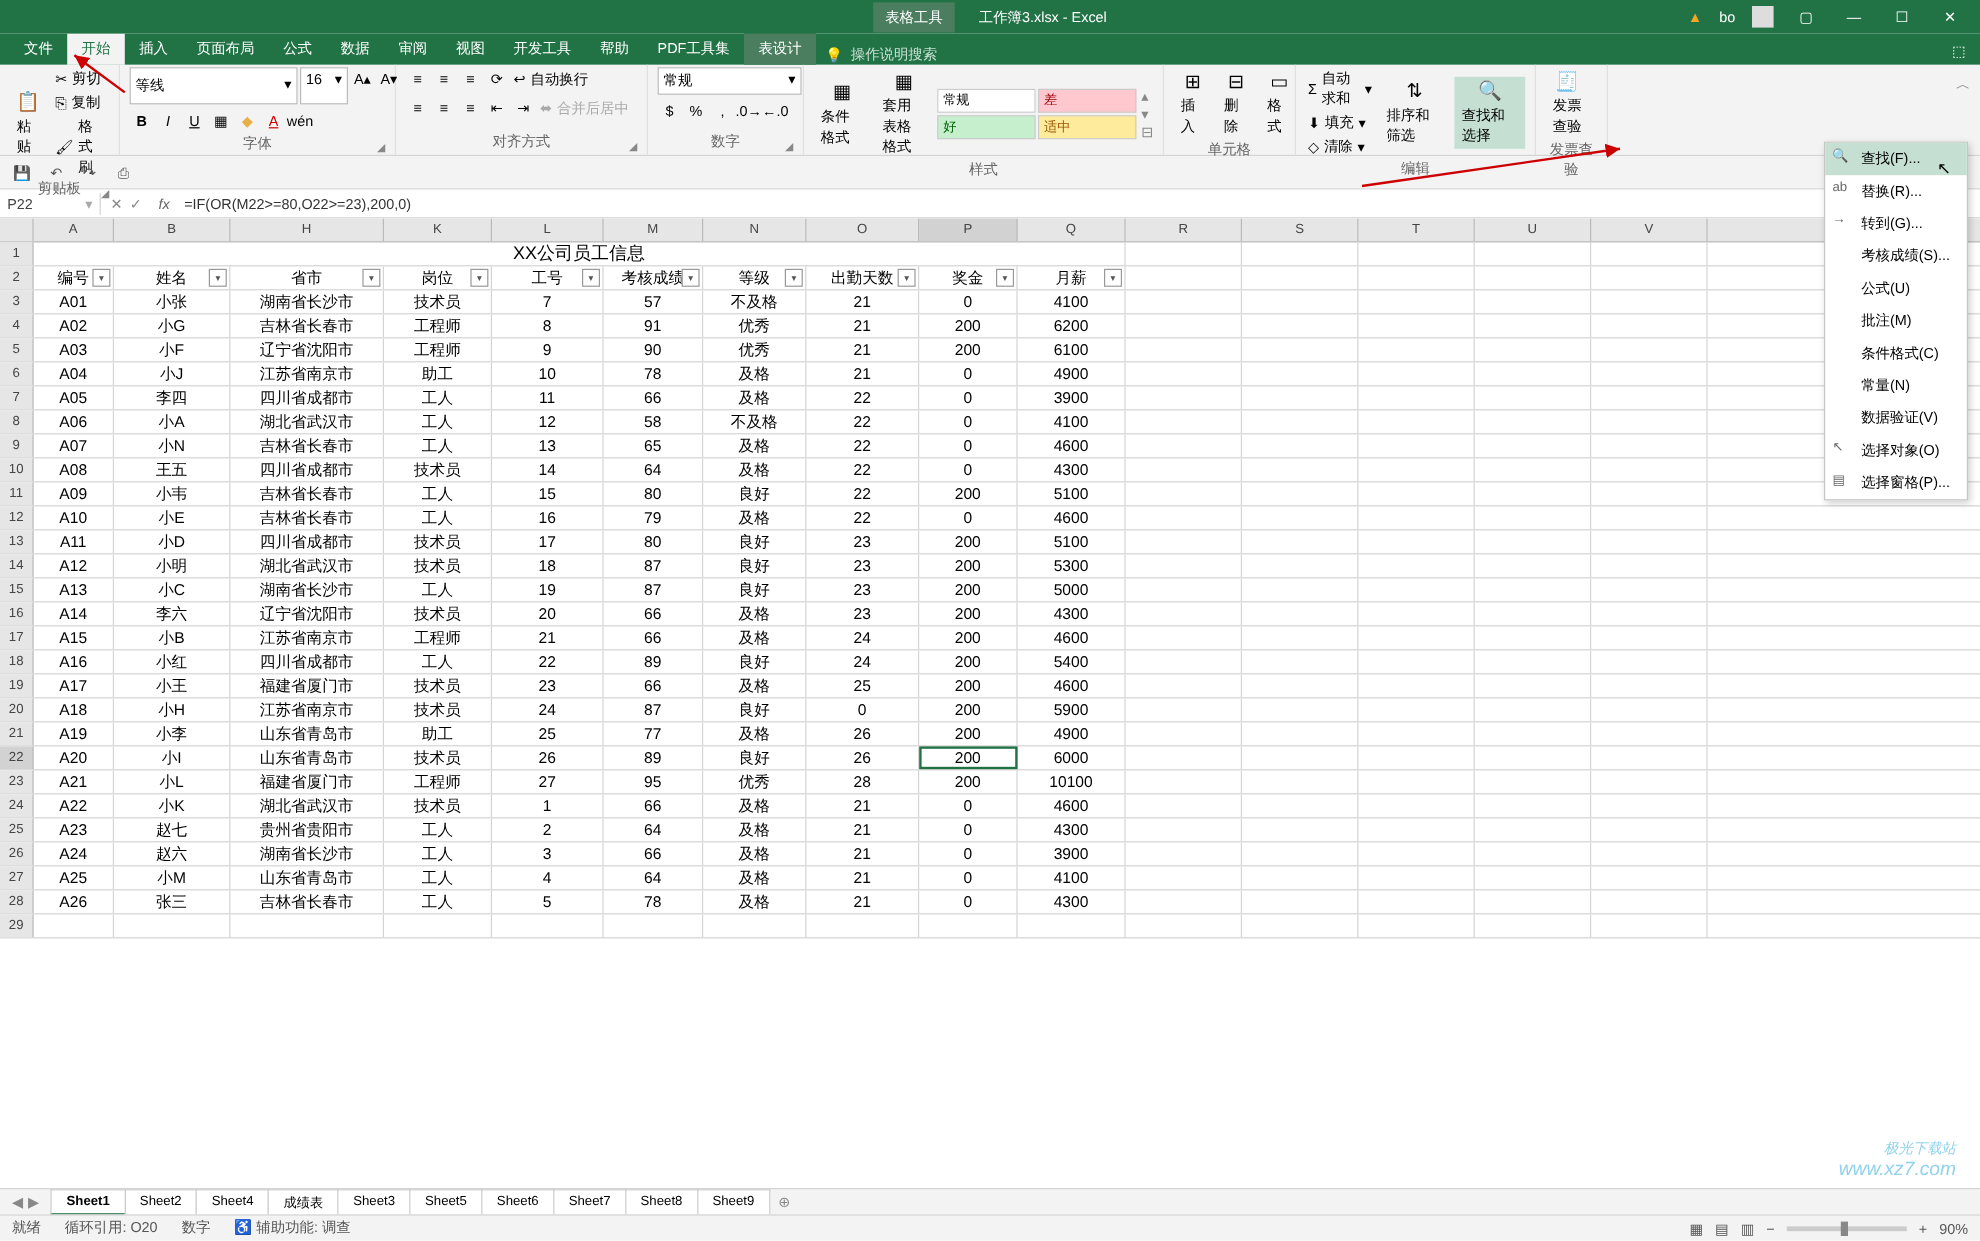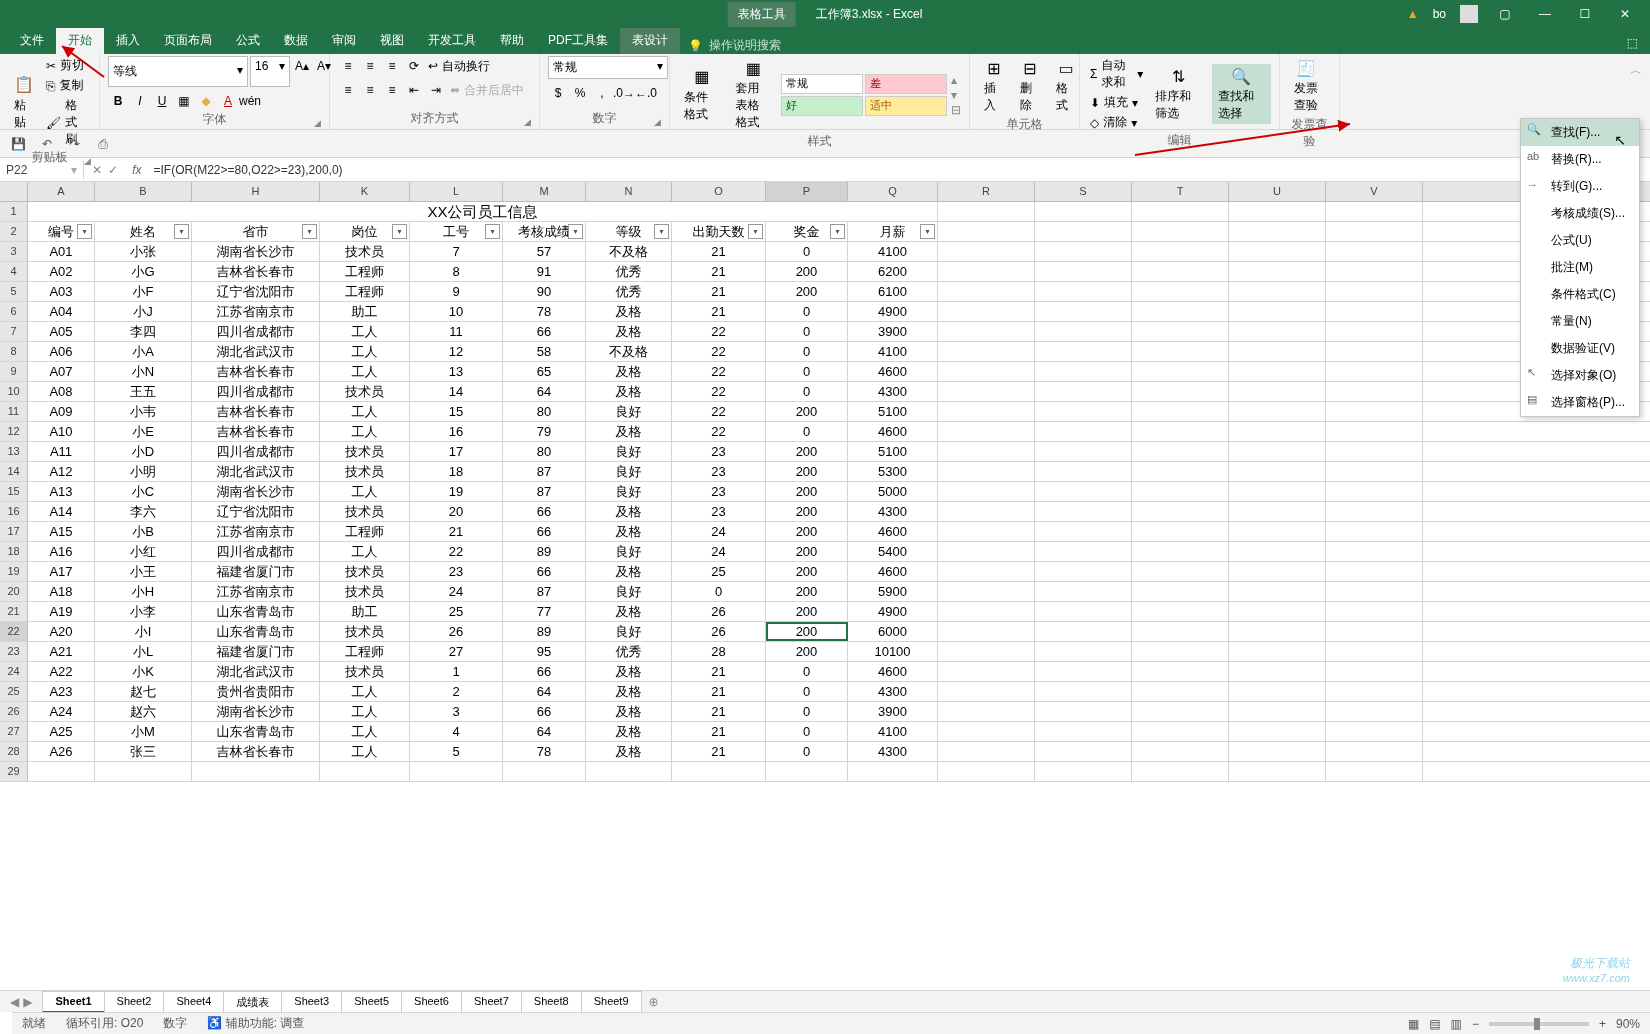--- a/index.html
+++ b/index.html
@@ -59,26 +59,26 @@
 .menu-item{padding:5px 10px 5px 30px;font-size:11px;cursor:pointer;position:relative;}
 .menu-item:hover,.menu-item.hover{background:#c5e0d2;}
 .menu-item .micon{position:absolute;left:6px;top:4px;font-size:11px;color:#666;}
 .arrow{position:absolute;z-index:50;pointer-events:none;}
 .arrow1{left:54px;top:42px;}
 .arrow2{right:290px;top:120px;}
 .sheet-tabs{position:absolute;bottom:22px;left:0;right:0;height:22px;background:#f3f3f3;display:flex;align-items:center;border-top:1px solid #d4d4d4;}
 .sheet-nav{display:flex;gap:4px;padding:0 10px;color:#888;}
 .stab{padding:3px 12px;border:1px solid #ccc;border-bottom:none;background:#fff;font-size:11px;margin-right:-1px;}
 .stab.active{border-bottom:2px solid #217346;font-weight:bold;}
-.statusbar{position:absolute;bottom:0;left:12px;right:0;height:22px;background:#f3f3f3;display:flex;align-items:center;padding:0 10px;border-top:1px solid #d4d4d4;font-size:11px;color:#555;gap:20px;justify-content:flex-end;}
+.statusbar{position:absolute;bottom:0;left:0;right:0;height:22px;background:#f3f3f3;display:flex;align-items:center;padding:0 10px;border-top:1px solid #d4d4d4;font-size:11px;color:#555;gap:20px;justify-content:flex-end;}
 .statusbar .right{margin-left:auto;display:flex;align-items:center;gap:10px;}
 .zoom-slider{width:100px;height:4px;background:#ccc;position:relative;}
 .zoom-thumb{position:absolute;left:45px;top:-4px;width:6px;height:12px;background:#888;}
 .watermark{position:absolute;right:20px;bottom:50px;color:#7ecae8;font-size:22px;font-style:italic;z-index:60;opacity:0.85;text-align:right;}
-.watermark .sub{font-size:11px;}
+.watermark .sub{font-size:16px;}
 .cursor{position:absolute;right:24px;top:132px;z-index:101;font-size:14px;}
 </style>
 </head>
 <body>
 
 <div class="titlebar">
   <div class="titlebar-center">
     <span class="tbl-tools">表格工具</span>
     <span><span>工作簿3.xlsx</span> - <span>Excel</span></span>
   </div>

